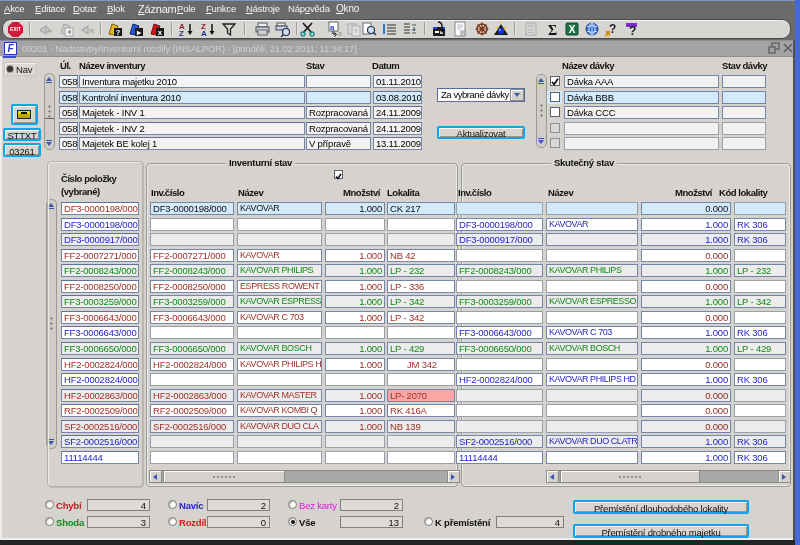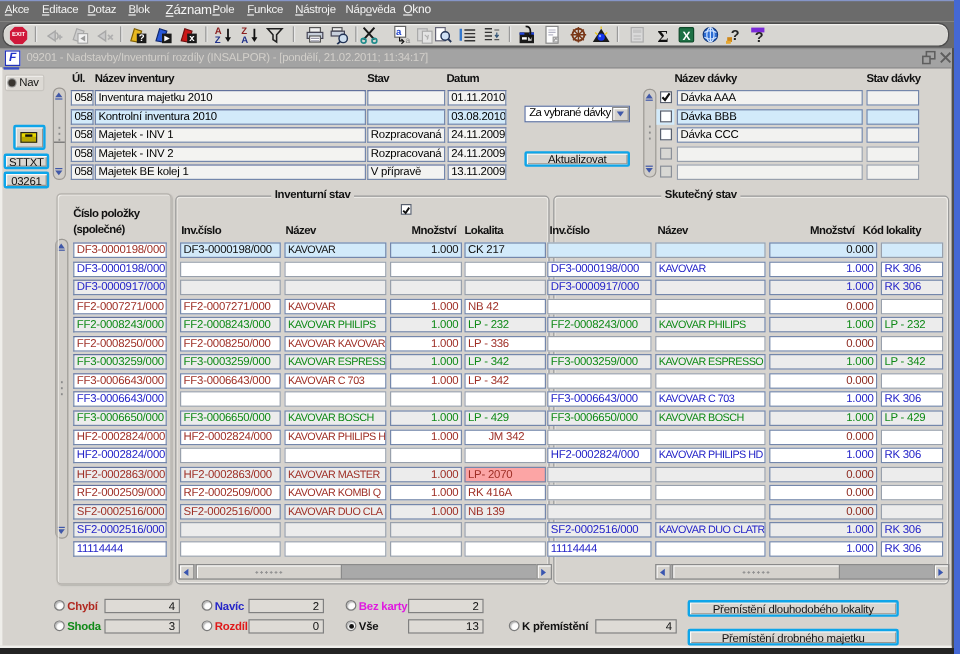--- a/index.html
+++ b/index.html
@@ -271,21 +271,21 @@
 <div class="cell" style="left:722px;top:121.5px;width:44px;background:#f2f2f0;border-color:#98a0ac;"></div>
 <div class="cbx" style="left:550px;top:138px;width:10px;height:10px;background:#d8d8d4;border-color:#8a8f98;"></div>
 <div class="cell" style="left:564px;top:137px;width:155px;background:#f2f2f0;border-color:#98a0ac;"></div>
 <div class="cell" style="left:722px;top:137px;width:44px;background:#f2f2f0;border-color:#98a0ac;"></div>
 <div class="gbox" style="left:146px;top:163px;width:312px;height:324px;"></div>
 <div class="glab" style="left:226px;top:157px;">Inventurní stav</div>
 <div class="gbox" style="left:461px;top:163px;width:330px;height:324px;"></div>
 <div class="glab" style="left:551px;top:157px;">Skutečný stav</div>
 <div class="abs" style="left:47px;top:161px;width:96px;height:326px;border:1px solid #b4b1ac;border-radius:4px;box-shadow:inset 1px 1px 0 #edebe7, 1px 1px 1px #b9b6b1;"></div>
 <div class="hdr" style="left:61px;top:173px;">Číslo položky</div>
-<div class="hdr" style="left:61px;top:186px;">(společné)</div>
+<div class="hdr" style="left:61px;top:186px;">(vybrané)</div>
 <div class="cbx" style="left:334px;top:170px;"><svg xmlns="http://www.w3.org/2000/svg" width="7" height="7" viewBox="0 0 7 7">
       <path d="M1 3.5 L3 5.5 L6 1" stroke="#111" stroke-width="1.6" fill="none"></path>
     </svg></div>
 <div class="hdr" style="left:151px;top:187px;">Inv.číslo</div>
 <div class="hdr" style="left:238px;top:187px;">Název</div>
 <div class="hdr" style="left:343px;top:187px;">Množství</div>
 <div class="hdr" style="left:387px;top:187px;">Lokalita</div>
 <div class="hdr" style="left:458px;top:187px;">Inv.číslo</div>
 <div class="hdr" style="left:548px;top:187px;">Název</div>
 <div class="hdr" style="left:675px;top:187px;">Množství</div>
@@ -321,21 +321,21 @@
 <div class="cell" style="left:387px;top:233px;width:68px;background:#ececec;color:#111;border-color:#98a0ac;"></div>
 <div class="cell" style="left:150px;top:249px;width:84px;background:#fff;color:#9e2f26;border-color:#7487ab;">FF2-0007271/000</div>
 <div class="cell" style="left:237px;top:249px;width:85px;background:#fff;color:#9e2f26;border-color:#7487ab;font-size:9px;letter-spacing:-0.4px;">KAVOVAR</div>
 <div class="cell" style="left:325px;top:249px;width:60px;background:#fff;color:#9e2f26;border-color:#7487ab;text-align:right;">1.000</div>
 <div class="cell" style="left:387px;top:249px;width:68px;background:#fff;color:#9e2f26;border-color:#7487ab;">NB 42</div>
 <div class="cell" style="left:150px;top:264px;width:84px;background:#ececec;color:#108a18;border-color:#7487ab;">FF2-0008243/000</div>
 <div class="cell" style="left:237px;top:264px;width:85px;background:#ececec;color:#108a18;border-color:#7487ab;font-size:9px;letter-spacing:-0.4px;">KAVOVAR PHILIPS</div>
 <div class="cell" style="left:325px;top:264px;width:60px;background:#ececec;color:#108a18;border-color:#7487ab;text-align:right;">1.000</div>
 <div class="cell" style="left:387px;top:264px;width:68px;background:#ececec;color:#108a18;border-color:#7487ab;">LP - 232</div>
 <div class="cell" style="left:150px;top:280px;width:84px;background:#fff;color:#9e2f26;border-color:#7487ab;">FF2-0008250/000</div>
-<div class="cell" style="left:237px;top:280px;width:85px;background:#fff;color:#9e2f26;border-color:#7487ab;font-size:9px;letter-spacing:-0.4px;">KAVOVAR KAVOVAR</div>
+<div class="cell" style="left:237px;top:280px;width:85px;background:#fff;color:#9e2f26;border-color:#7487ab;font-size:9px;letter-spacing:-0.4px;">ESPRESS ROWENT</div>
 <div class="cell" style="left:325px;top:280px;width:60px;background:#fff;color:#9e2f26;border-color:#7487ab;text-align:right;">1.000</div>
 <div class="cell" style="left:387px;top:280px;width:68px;background:#fff;color:#9e2f26;border-color:#7487ab;">LP - 336</div>
 <div class="cell" style="left:150px;top:295px;width:84px;background:#ececec;color:#108a18;border-color:#7487ab;">FF3-0003259/000</div>
 <div class="cell" style="left:237px;top:295px;width:85px;background:#ececec;color:#108a18;border-color:#7487ab;font-size:9px;letter-spacing:-0.4px;">KAVOVAR ESPRESS</div>
 <div class="cell" style="left:325px;top:295px;width:60px;background:#ececec;color:#108a18;border-color:#7487ab;text-align:right;">1.000</div>
 <div class="cell" style="left:387px;top:295px;width:68px;background:#ececec;color:#108a18;border-color:#7487ab;">LP - 342</div>
 <div class="cell" style="left:150px;top:311px;width:84px;background:#fff;color:#9e2f26;border-color:#7487ab;">FF3-0006643/000</div>
 <div class="cell" style="left:237px;top:311px;width:85px;background:#fff;color:#9e2f26;border-color:#7487ab;font-size:9px;letter-spacing:-0.4px;">KAVOVAR C 703</div>
 <div class="cell" style="left:325px;top:311px;width:60px;background:#fff;color:#9e2f26;border-color:#7487ab;text-align:right;">1.000</div>
 <div class="cell" style="left:387px;top:311px;width:68px;background:#fff;color:#9e2f26;border-color:#7487ab;">LP - 342</div>
@@ -463,21 +463,21 @@
 <div class="radio" style="left:45px;top:517px;"></div>
 <div class="abs" style="left:56px;top:517px;font-size:9.5px;letter-spacing:-0.2px;font-weight:bold;color:#108a18;">Shoda</div>
 <div class="fld" style="left:87px;top:516px;width:63px;">3</div>
 <div class="radio" style="left:168px;top:500px;"></div>
 <div class="abs" style="left:179px;top:500px;font-size:9.5px;letter-spacing:-0.2px;font-weight:bold;color:#2424c8;">Navíc</div>
 <div class="fld" style="left:207px;top:499px;width:63px;">2</div>
 <div class="radio" style="left:168px;top:517px;"></div>
 <div class="abs" style="left:179px;top:517px;font-size:9.5px;letter-spacing:-0.2px;font-weight:bold;color:#e01818;">Rozdíl</div>
 <div class="fld" style="left:207px;top:516px;width:63px;">0</div>
 <div class="radio" style="left:288px;top:500px;"></div>
-<div class="abs" style="left:299px;top:500px;font-size:9.5px;letter-spacing:-0.2px;font-weight:bold;color:#e018e0;">Bez karty</div>
+<div class="abs" style="left:299px;top:500px;font-size:9.5px;letter-spacing:-0.2px;font-weight:normal;color:#e018e0;">Bez karty</div>
 <div class="fld" style="left:340px;top:499px;width:63px;">2</div>
 <div class="radio on" style="left:288px;top:517px;"></div>
 <div class="abs" style="left:299px;top:517px;font-size:9.5px;letter-spacing:-0.2px;font-weight:bold;color:#111;">Vše</div>
 <div class="fld" style="left:340px;top:516px;width:63px;">13</div>
 <div class="radio" style="left:424px;top:517px;"></div>
 <div class="abs" style="left:435px;top:517px;font-size:9.5px;letter-spacing:-0.2px;font-weight:bold;color:#111;">K přemístění</div>
 <div class="fld" style="left:496px;top:516px;width:68px;">4</div>
 <div class="btn" style="left:573px;top:500px;width:176px;height:14px;line-height:13px;">Přemístění dlouhodobého lokality</div>
 <div class="btn" style="left:573px;top:524px;width:176px;height:14px;line-height:13px;">Přemístění drobného majetku</div>
 </body></html>

